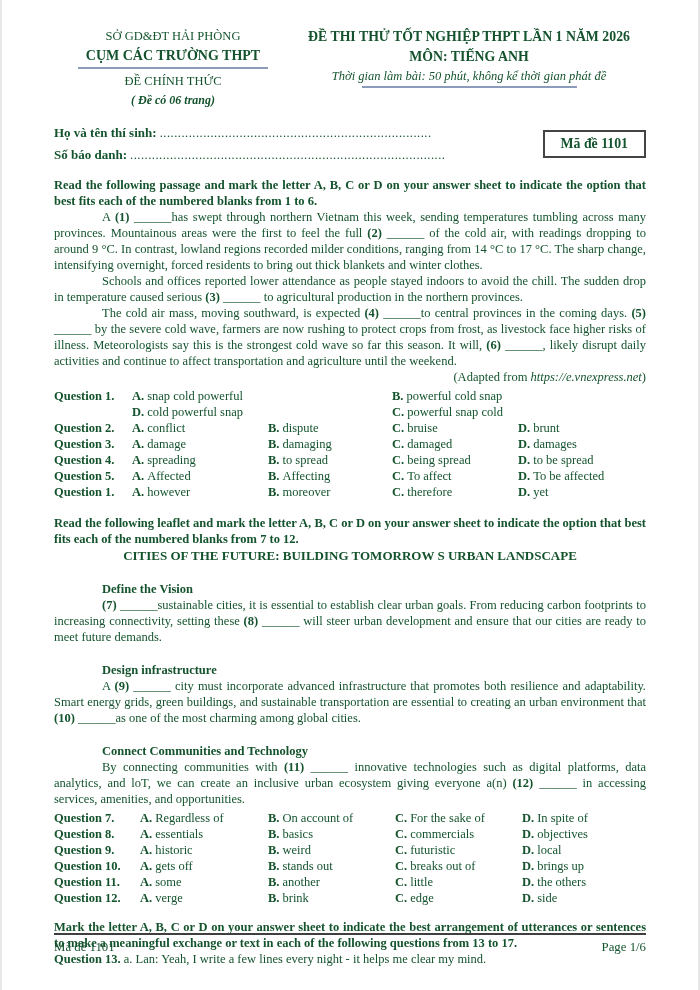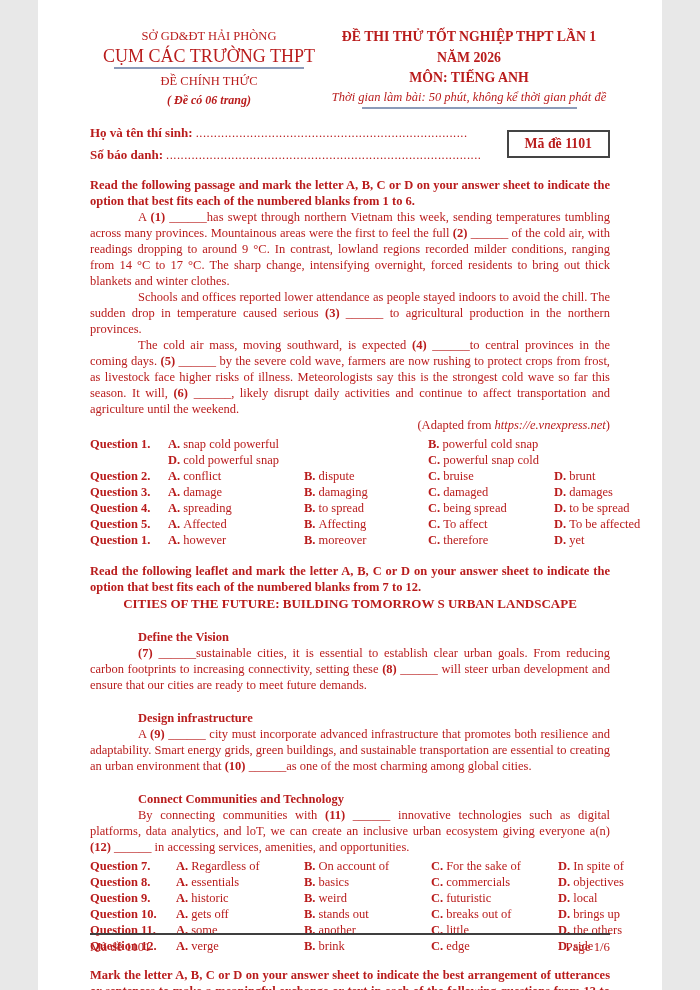--- a/index.html
+++ b/index.html
@@ -1,29 +1,29 @@
 <!DOCTYPE html>
 <html><head>
 <meta charset="utf-8">
 <style>
   * { margin:0; padding:0; box-sizing:border-box; }
   html,body { background:#e8e8e8; }
   .page {
-    position:relative; width:624px; height:990px; margin:0 auto;
-    background:#ffffff; color:#b91c1c;
+    position:relative; width:696px; height:990px; margin:0 auto;
+    background:#ffffff; color:#14532d;
     font-family:"Liberation Serif", serif;
     font-size:12.5px; line-height:16px;
     padding:26px 52px 0 52px; overflow:hidden;
   }
   
   .header { display:flex; }
   .h-left { width:238px; text-align:center; }
   .h-right { flex:1; text-align:center; }
   .h-left .l1 { line-height:20px; }
-  .h-left .l2 { font-weight:normal; font-size:18px; line-height:20px; }
+  .h-left .l2 { font-weight:bold; font-size:14px; line-height:20px; }
   .h-left .bar { width:190px; height:2px; background:#8b9bb9; margin:1px auto 3px auto; }
   .h-left .l3 { line-height:19px; }
   .h-left .l4 { font-style:italic; font-weight:bold; font-size:12px; line-height:18px; }
   .h-right .t1 { font-weight:bold; font-size:13.8px; line-height:21px; }
   .h-right .t2 { font-weight:bold; font-size:13.8px; line-height:20px; }
   .h-right .t3 { line-height:19px; }
   .h-right .t4 { font-style:italic; line-height:18px; }
   .h-right .bar { width:215px; height:2px; background:#8b9bb9; margin:1px auto 0 auto; }
   
   .cand { display:flex; margin-top:13px; margin-bottom:11px; }

